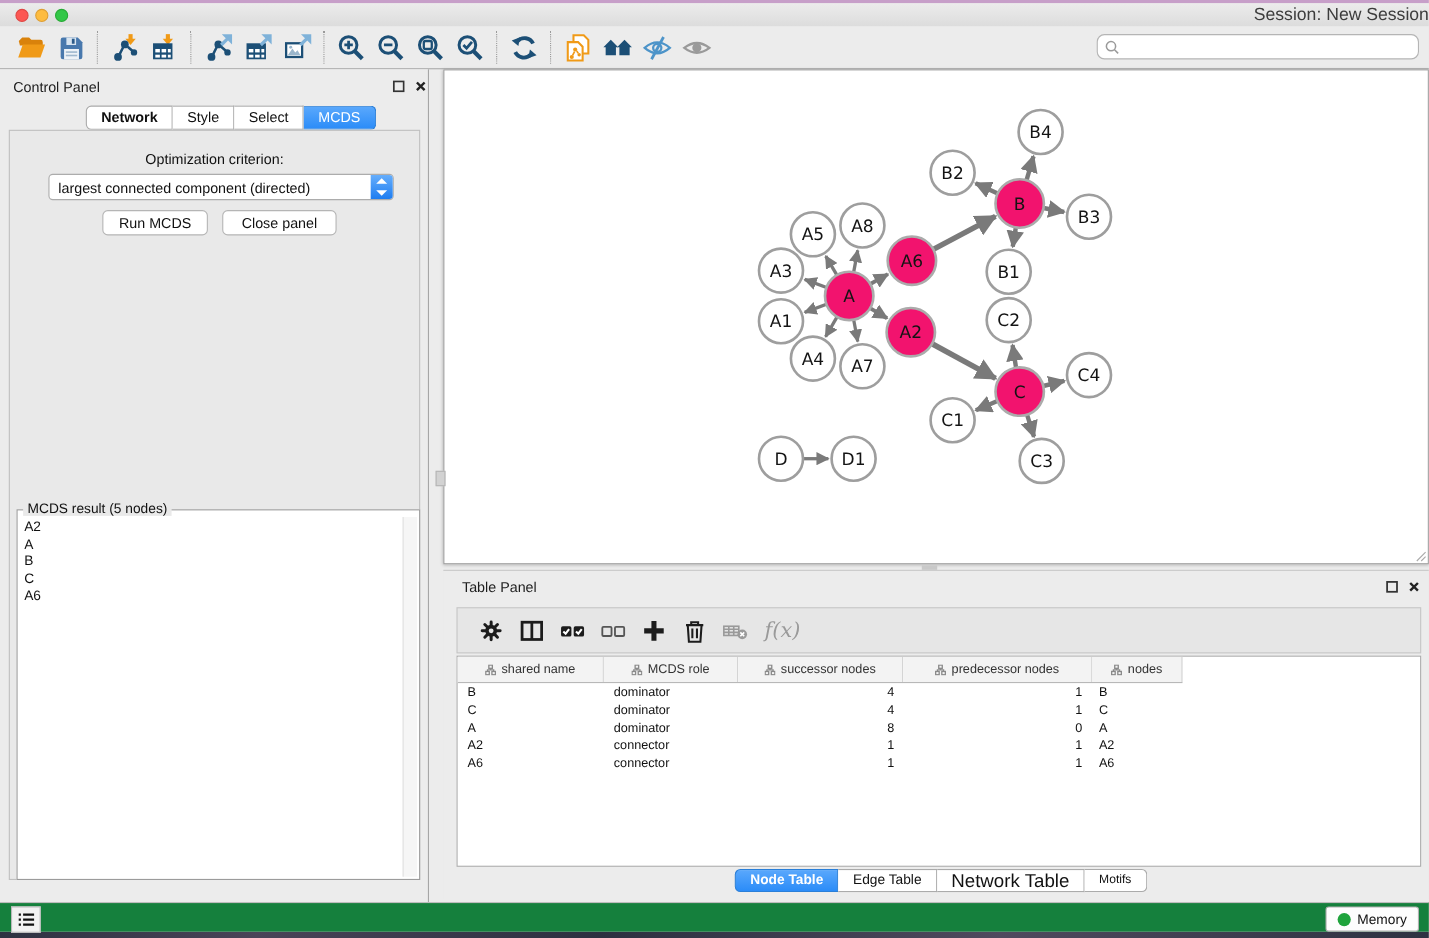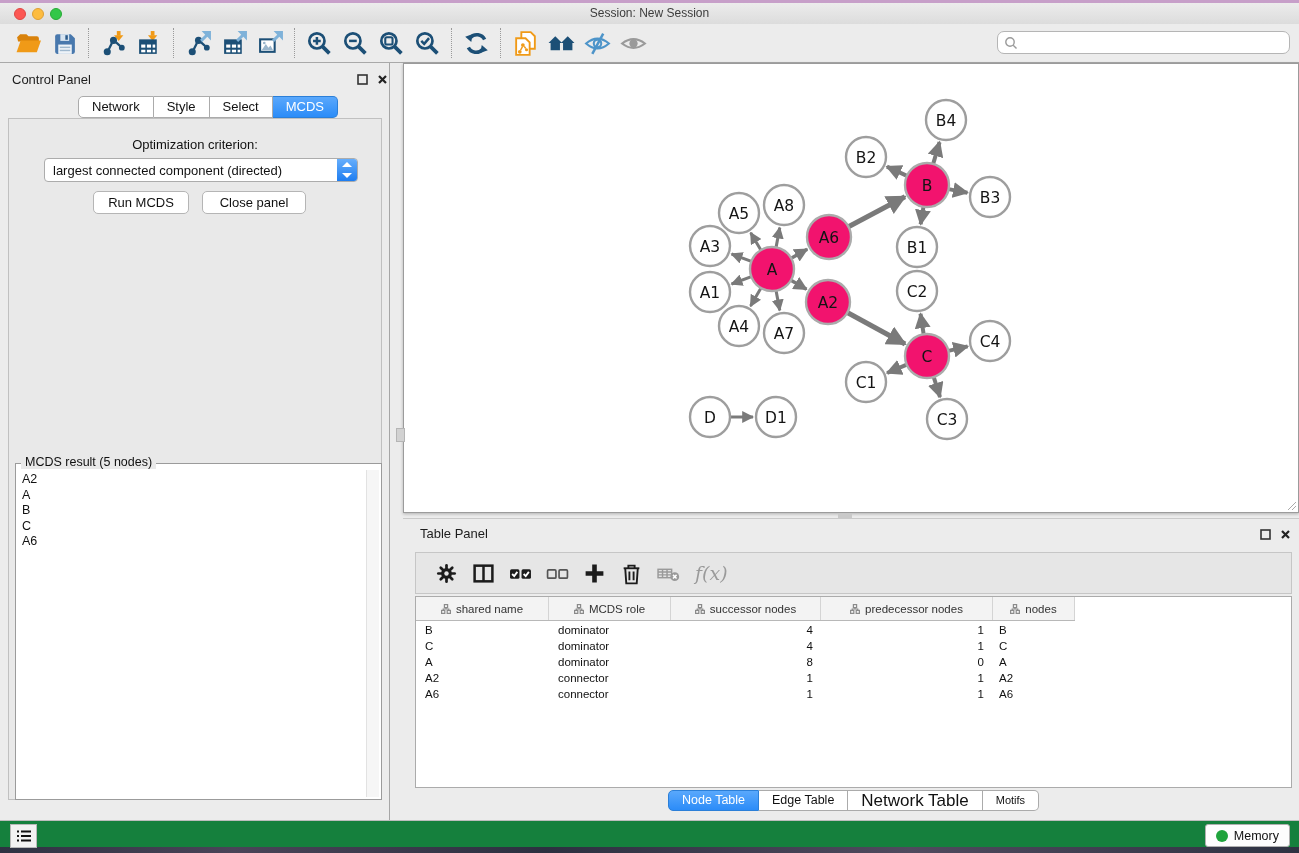--- a/index.html
+++ b/index.html
@@ -9,21 +9,21 @@
 
   
   #desktop-top { left:0; top:0; width:1299px; height:3px; background:#c79fc9; }
   #desktop-bottom { left:0; top:847px; width:1299px; height:6px;
      background:linear-gradient(90deg,#2e3242,#4a4458 18%,#2c3040 42%,#504a5e 70%,#2e3242); }
 
   
   #titlebar { left:0; top:3px; width:1299px; height:21px;
      background:linear-gradient(#ececec,#dcdcdc); }
   .tl { width:12px; height:12px; border-radius:50%; position:absolute; top:5px; }
-  #app-title { width:100%; text-align:center; font-size:12px; color:#3c3c3c; line-height:21px; }
+  #app-title { width:100%; text-align:right; font-size:16px; color:#3c3c3c; line-height:21px; }
 
   
   #main-toolbar { left:0; top:24px; width:1299px; height:39px; background:#ececec;
      border-bottom:1px solid #a9a9a9; display:flex; align-items:center; padding-left:10px; }
   .tb-btn { width:36px; height:32px; display:flex; align-items:center; justify-content:center; }
   .tb-btn svg { width:27px; height:27px; }
   .tb-div { width:1px; height:30px; border-left:1px dotted #9a9a9a; margin:0 6px; }
   #toolbar-search { position:absolute; left:997px; top:7px; width:293px; height:23px;
      background:#fff; border:1px solid #b5b5b5; border-radius:7px; display:flex; align-items:center;
      padding-left:6px; font-size:12px; color:#444; }
@@ -31,21 +31,21 @@
 
   
   #control-panel { left:0; top:63px; width:390px; height:757px; background:#ececec;
      border-right:1px solid #a6a6a6; }
   .panel-title { font-size:13px; color:#1d1d1d; }
   .panel-icons { position:absolute; top:8px; display:flex; gap:9px; }
   .panel-icons svg { width:11px; height:11px; }
   #cp-tabs { position:absolute; left:78px; top:33px; height:22px; display:flex; font-size:13px; }
   .seg-tab { padding:0 13px; line-height:20px; background:#fff; border:1px solid #ababab;
      border-left:none; color:#111; text-align:center; cursor:default; }
-  .seg-tab:first-child { border-left:1px solid #ababab; border-radius:5px 0 0 5px; }
+  .seg-tab:first-child { border-left:1px solid #ababab; border-radius:5px 0 0 5px;font-weight:bold; }
   .seg-tab:last-child { border-radius:0 5px 5px 0; }
   .seg-tab.sel { background:linear-gradient(#5aa8fc,#2b8cf8); border-color:#2b7fd8; color:#fff; }
   #cp-box { position:absolute; left:8px; top:55px; width:374px; height:682px;
      background:#e9e9e9; border:1px solid #c0c0c0; }
   #opt-label { position:absolute; left:0; top:18px; width:100%; text-align:center; font-size:13px; color:#111; }
   #criterion-select { position:absolute; left:35px; top:39px; width:314px; height:24px; background:#fff;
      border:1px solid #acacac; border-radius:4px; font-size:13px; color:#111; display:flex; align-items:center; }
   #criterion-select .val { padding-left:8px; flex:1; white-space:nowrap; }
   #criterion-select .stepper { width:20px; height:22px; border-radius:0 3px 3px 0;
      background:linear-gradient(#66aefc,#1e7df0); position:relative; }

